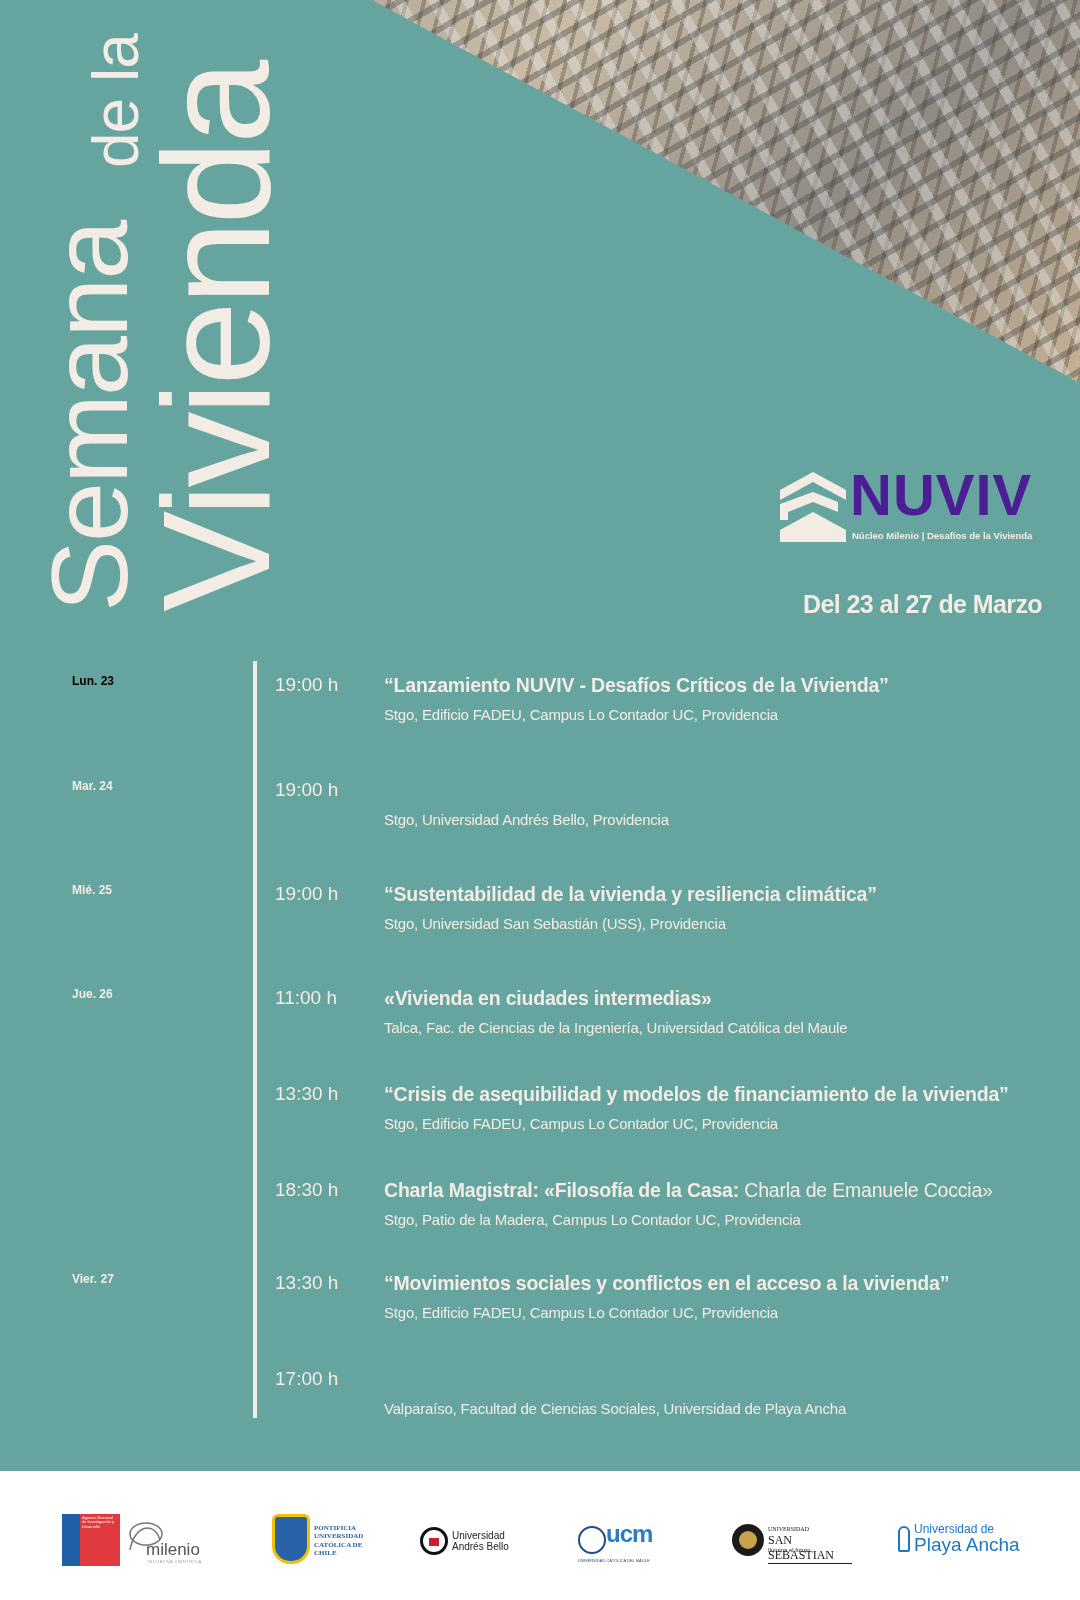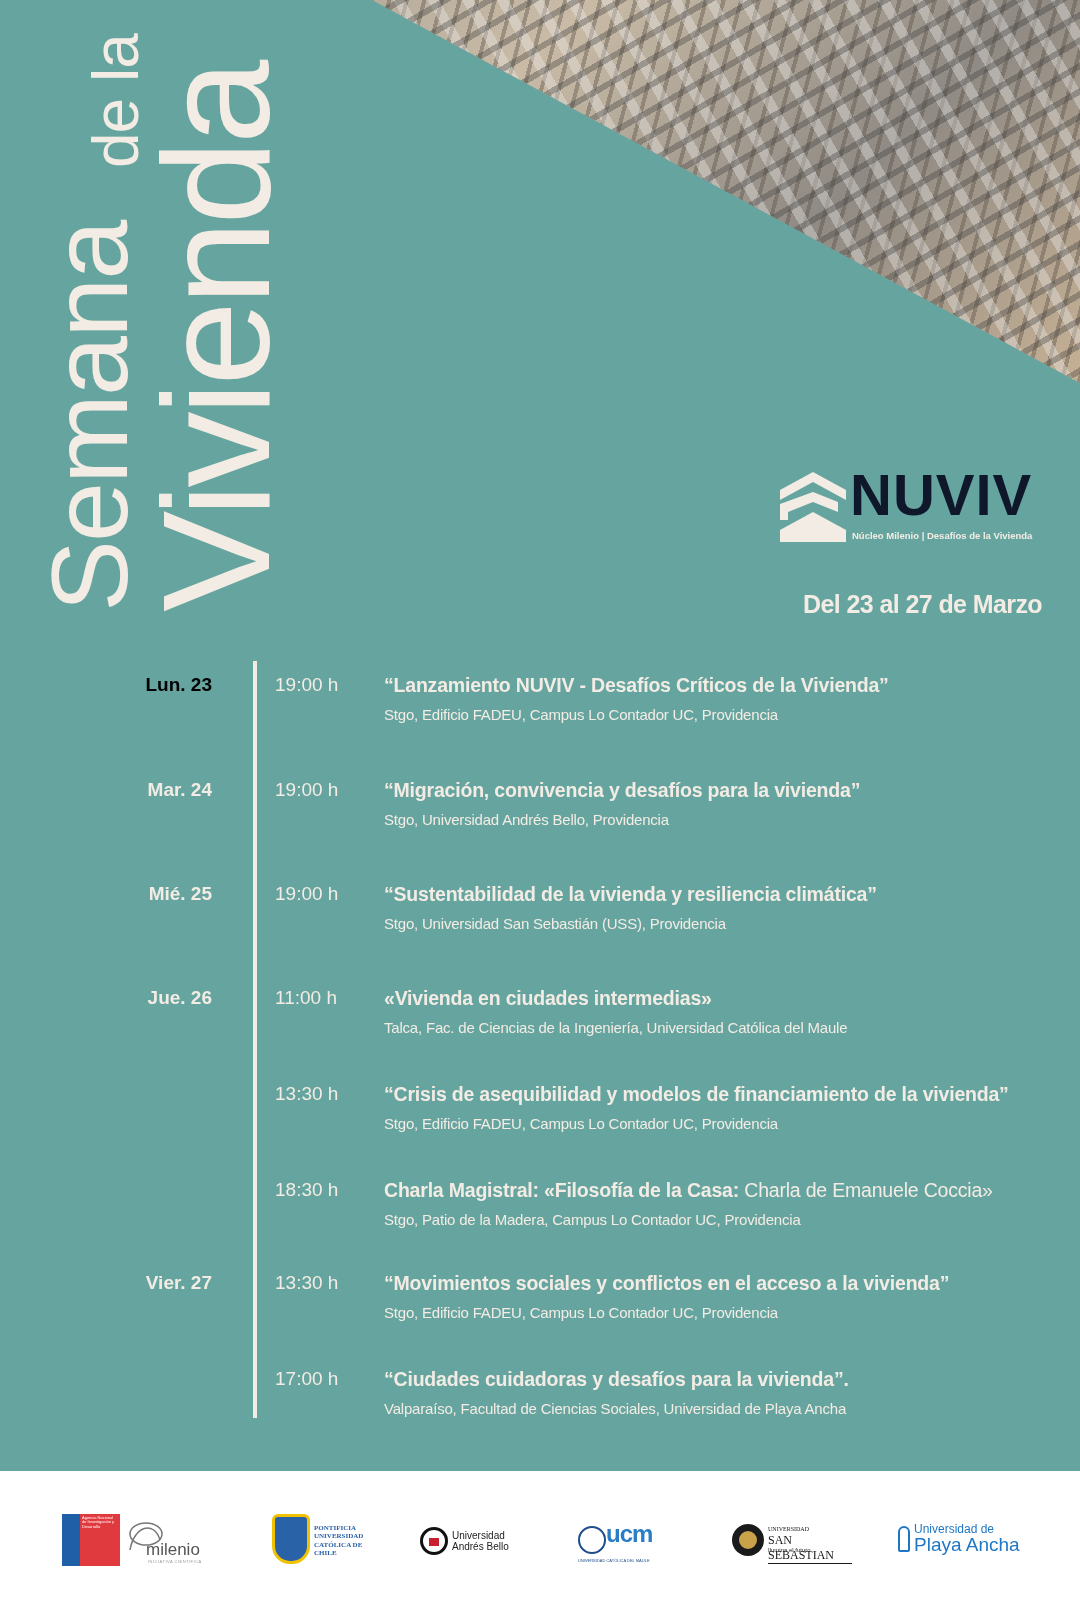--- a/index.html
+++ b/index.html
@@ -14,26 +14,26 @@
       radial-gradient(circle at 30% 40%, #b9b3ab 0 18%, transparent 19%),
       linear-gradient(135deg,#9a958e,#c9bba6 40%,#8f8a84 70%,#c8b295);
   }
   .title-vert{position:absolute;left:0;top:0;width:300px;height:640px;}
   .title-vert .rot{position:absolute;transform-origin:0 0;transform:rotate(-90deg);white-space:nowrap;color:#f3ece4;font-family:"Liberation Sans",sans-serif;}
   .semana{left:36px;top:612px;font-size:108px;line-height:1;letter-spacing:-2px;}
   .dela{left:84px;top:168px;font-size:64px;line-height:1;letter-spacing:-1px;}
   .vivienda{left:140px;top:612px;font-size:152px;line-height:1;letter-spacing:-4px;}
   .logo{position:absolute;left:780px;top:472px;width:262px;height:76px;}
   .logo svg{position:absolute;left:0;top:0;}
-  .logo-word{position:absolute;left:70px;top:-6px;font-size:58px;font-weight:bold;color:#0f172a;letter-spacing:1px;line-height:1;}
+  .logo-word{position:absolute;left:70px;top:-6px;font-size:58px;font-weight:bold;color:#4c1d95;letter-spacing:1px;line-height:1;}
   .logo-sub{position:absolute;left:72px;top:58px;font-size:9.5px;font-weight:bold;color:#f3ece4;white-space:nowrap;}
   .dates{position:absolute;right:38px;top:590px;font-size:25px;font-weight:bold;color:#f3ece4;letter-spacing:-.6px;}
   .timeline-line{position:absolute;left:253px;top:661px;width:4px;height:757px;background:#f3ece4;}
   .ev{position:absolute;color:#f3ece4;}
-  .day{position:absolute;width:140px;left:72px;text-align:right;font-size:19px;font-weight:bold;}
+  .day{position:absolute;width:140px;left:72px;font-size:12px;font-weight:bold;}
   .time{position:absolute;left:275px;font-size:19px;text-align:right;}
   .etitle{position:absolute;left:384px;font-size:19.5px;font-weight:bold;white-space:nowrap;letter-spacing:-.2px;}
   .etitle .normal{font-weight:normal;}
   .eloc{position:absolute;left:384px;font-size:15px;white-space:nowrap;letter-spacing:-.2px;}
   .footer{position:absolute;left:0;top:1471px;width:1080px;height:129px;background:#fff;}
   .lg{position:absolute;}
   .anid{left:62px;top:1514px;width:58px;height:52px;display:flex;}
   .anid .blue{width:18px;background:#1e5fa8;}
   .anid .red{flex:1;background:#e03a3e;color:#fff;font-size:4px;padding:2px;line-height:1.1;}
   .milenio{left:124px;top:1512px;width:90px;height:56px;}
@@ -87,21 +87,20 @@
 
   <div class="timeline-line"></div>
 
   <div class="day" style="top:674px">Lun. 23</div>
   <div class="ev time" style="top:674px">19:00 h</div>
   <div class="ev etitle" style="top:674px">“Lanzamiento NUVIV - Desafíos Críticos de la Vivienda”</div>
   <div class="ev eloc" style="top:706px">Stgo, Edificio FADEU, Campus Lo Contador UC, Providencia</div>
 
   <div class="ev day" style="top:779px">Mar. 24</div>
   <div class="ev time" style="top:779px">19:00 h</div>
-  <div class="ev etitle" style="top:779px">“Migración, convivencia y desafíos para la vivienda”</div>
   <div class="ev eloc" style="top:811px">Stgo, Universidad Andrés Bello, Providencia</div>
 
   <div class="ev day" style="top:883px">Mié. 25</div>
   <div class="ev time" style="top:883px">19:00 h</div>
   <div class="ev etitle" style="top:883px">“Sustentabilidad de la vivienda y resiliencia climática”</div>
   <div class="ev eloc" style="top:915px">Stgo, Universidad San Sebastián (USS), Providencia</div>
 
   <div class="ev day" style="top:987px">Jue. 26</div>
   <div class="ev time" style="top:987px">11:00 h</div>
   <div class="ev etitle" style="top:987px">«Vivienda en ciudades intermedias»</div>
@@ -114,21 +113,20 @@
   <div class="ev time" style="top:1179px">18:30 h</div>
   <div class="ev etitle" style="top:1179px"><span>Charla Magistral: «Filosofía de la Casa:</span><span class="normal"> Charla de Emanuele Coccia»</span></div>
   <div class="ev eloc" style="top:1211px">Stgo, Patio de la Madera, Campus Lo Contador UC, Providencia</div>
 
   <div class="ev day" style="top:1272px">Vier. 27</div>
   <div class="ev time" style="top:1272px">13:30 h</div>
   <div class="ev etitle" style="top:1272px">“Movimientos sociales y conflictos en el acceso a la vivienda”</div>
   <div class="ev eloc" style="top:1304px">Stgo, Edificio FADEU, Campus Lo Contador UC, Providencia</div>
 
   <div class="ev time" style="top:1368px">17:00 h</div>
-  <div class="ev etitle" style="top:1368px">“Ciudades cuidadoras y desafíos para la vivienda”.</div>
   <div class="ev eloc" style="top:1400px">Valparaíso, Facultad de Ciencias Sociales, Universidad de Playa Ancha</div>
 </div>
 
 <div class="footer"></div>
 
 <div class="lg anid">
   <div class="blue"></div>
   <div class="red">Agencia Nacional de Investigación y Desarrollo</div>
 </div>
 

